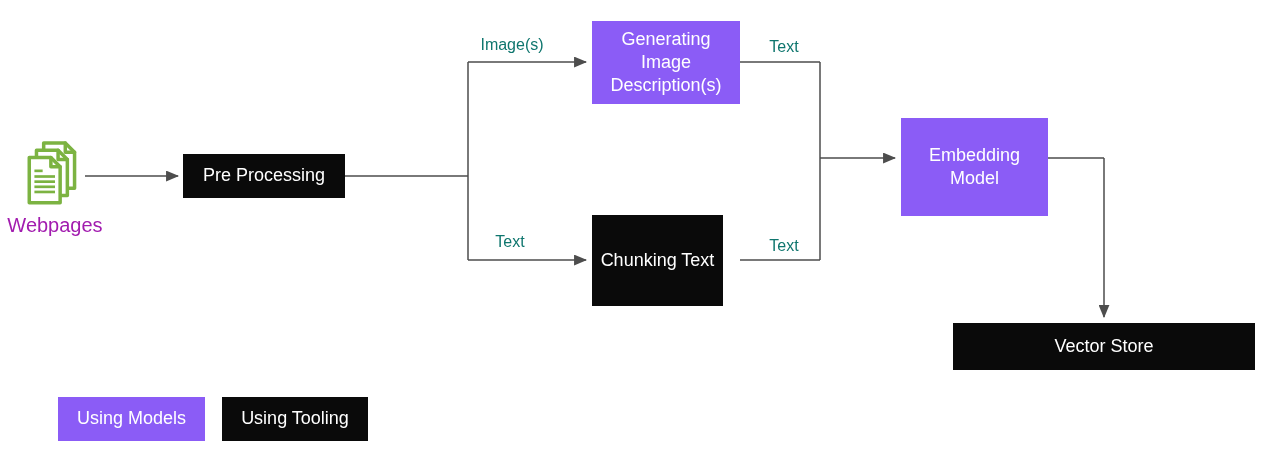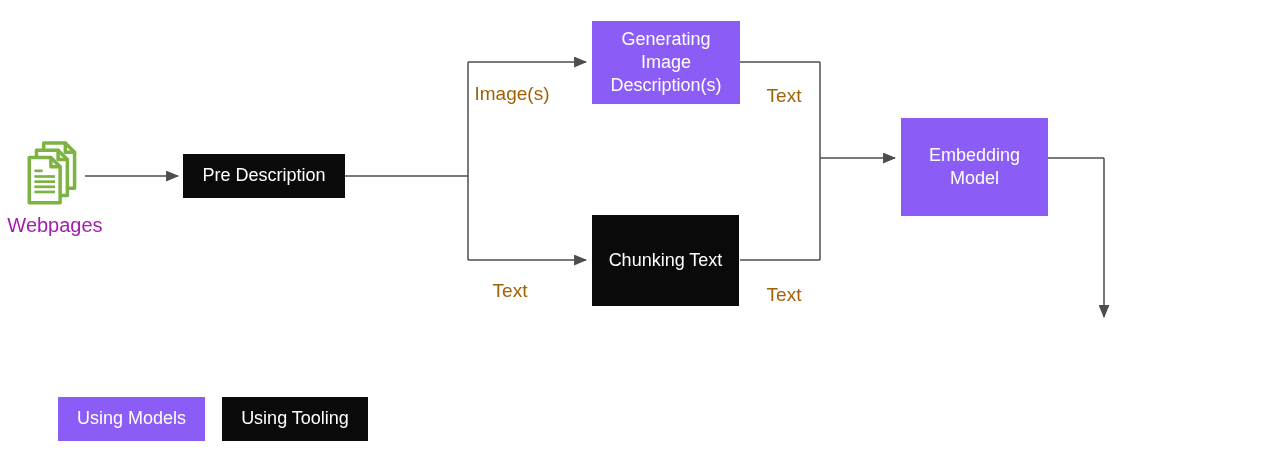--- a/index.html
+++ b/index.html
@@ -25,42 +25,41 @@
     text-align: center;
     color: #ffffff;
     font-size: 18px;
     line-height: 1.28;
   }
   .node-green { background: #8b5cf6; }
   .node-black { background: #0a0a0a; }
   .node .inner { display: block; }
   .edge-label {
     position: absolute;
-    font-size: 19px;
-    color: #a16207;
+    font-size: 16px;
+    color: #0f766e;
     text-align: center;
     white-space: nowrap;
-    margin-top: 47px;
   }
   .node-caption {
     position: absolute;
     font-size: 20px;
     color: #a21caf;
     text-align: center;
     white-space: nowrap;
   }
   .icon-wrap { position: absolute; }
 
   
   #webpages-icon      { left: 27px;  top: 141px; width: 56px;  height: 70px; }
   #webpages-caption   { left: 5px;   top: 214px; width: 100px; }
   #pre-processing     { left: 183px; top: 154px; width: 162px; height: 44px; }
   #generating         { left: 592px; top: 21px;  width: 148px; height: 83px; }
   #generating .inner  { max-width: 120px; }
-  #chunking           { left: 592px; top: 215px; width: 147px; height: 91px; }
+  #chunking           { left: 592px; top: 215px; width: 131px; height: 91px; }
   #embedding          { left: 901px; top: 118px; width: 147px; height: 98px; }
   #embedding .inner   { max-width: 100px; }
   #vector-store       { left: 953px; top: 323px; width: 302px; height: 47px; }
   #legend-models      { left: 58px;  top: 397px; width: 147px; height: 44px; }
   #legend-tooling     { left: 222px; top: 397px; width: 146px; height: 44px; }
   #label-images       { left: 462px; top: 36px;  width: 100px; }
   #label-text-chunk   { left: 460px; top: 233px; width: 100px; }
   #label-text-desc    { left: 734px; top: 38px;  width: 100px; }
   #label-text-out     { left: 734px; top: 237px; width: 100px; }
 </style>
@@ -111,35 +110,38 @@
         <line x1="7" y1="34.5" x2="27" y2="34.5"></line>
         <line x1="7" y1="39.5" x2="27" y2="39.5"></line>
         <line x1="7" y1="44.5" x2="27" y2="44.5"></line>
         <line x1="7" y1="49.5" x2="27" y2="49.5"></line>
       </g>
     </svg>
   </div>
   <div class="node-caption" id="webpages-caption">Webpages</div>
 
   <div class="node node-black" id="pre-processing">
-    <span class="inner">Pre Description</span>
+    <span class="inner">Pre Processing</span>
   </div>
 
   <div class="node node-green" id="generating">
     <span class="inner">Generating Image Description(s)</span>
   </div>
 
   <div class="node node-black" id="chunking">
     <span class="inner">Chunking Text</span>
   </div>
 
   <div class="node node-green" id="embedding">
     <span class="inner">Embedding Model</span>
   </div>
 
+  <div class="node node-black" id="vector-store">
+    <span class="inner">Vector Store</span>
+  </div>
 
   <div class="edge-label" id="label-images">Image(s)</div>
   <div class="edge-label" id="label-text-chunk">Text</div>
   <div class="edge-label" id="label-text-desc">Text</div>
   <div class="edge-label" id="label-text-out">Text</div>
 
   <div class="node node-black" id="legend-tooling">
     <span class="inner">Using Tooling</span>
   </div>
   <div class="node node-green" id="legend-models">

